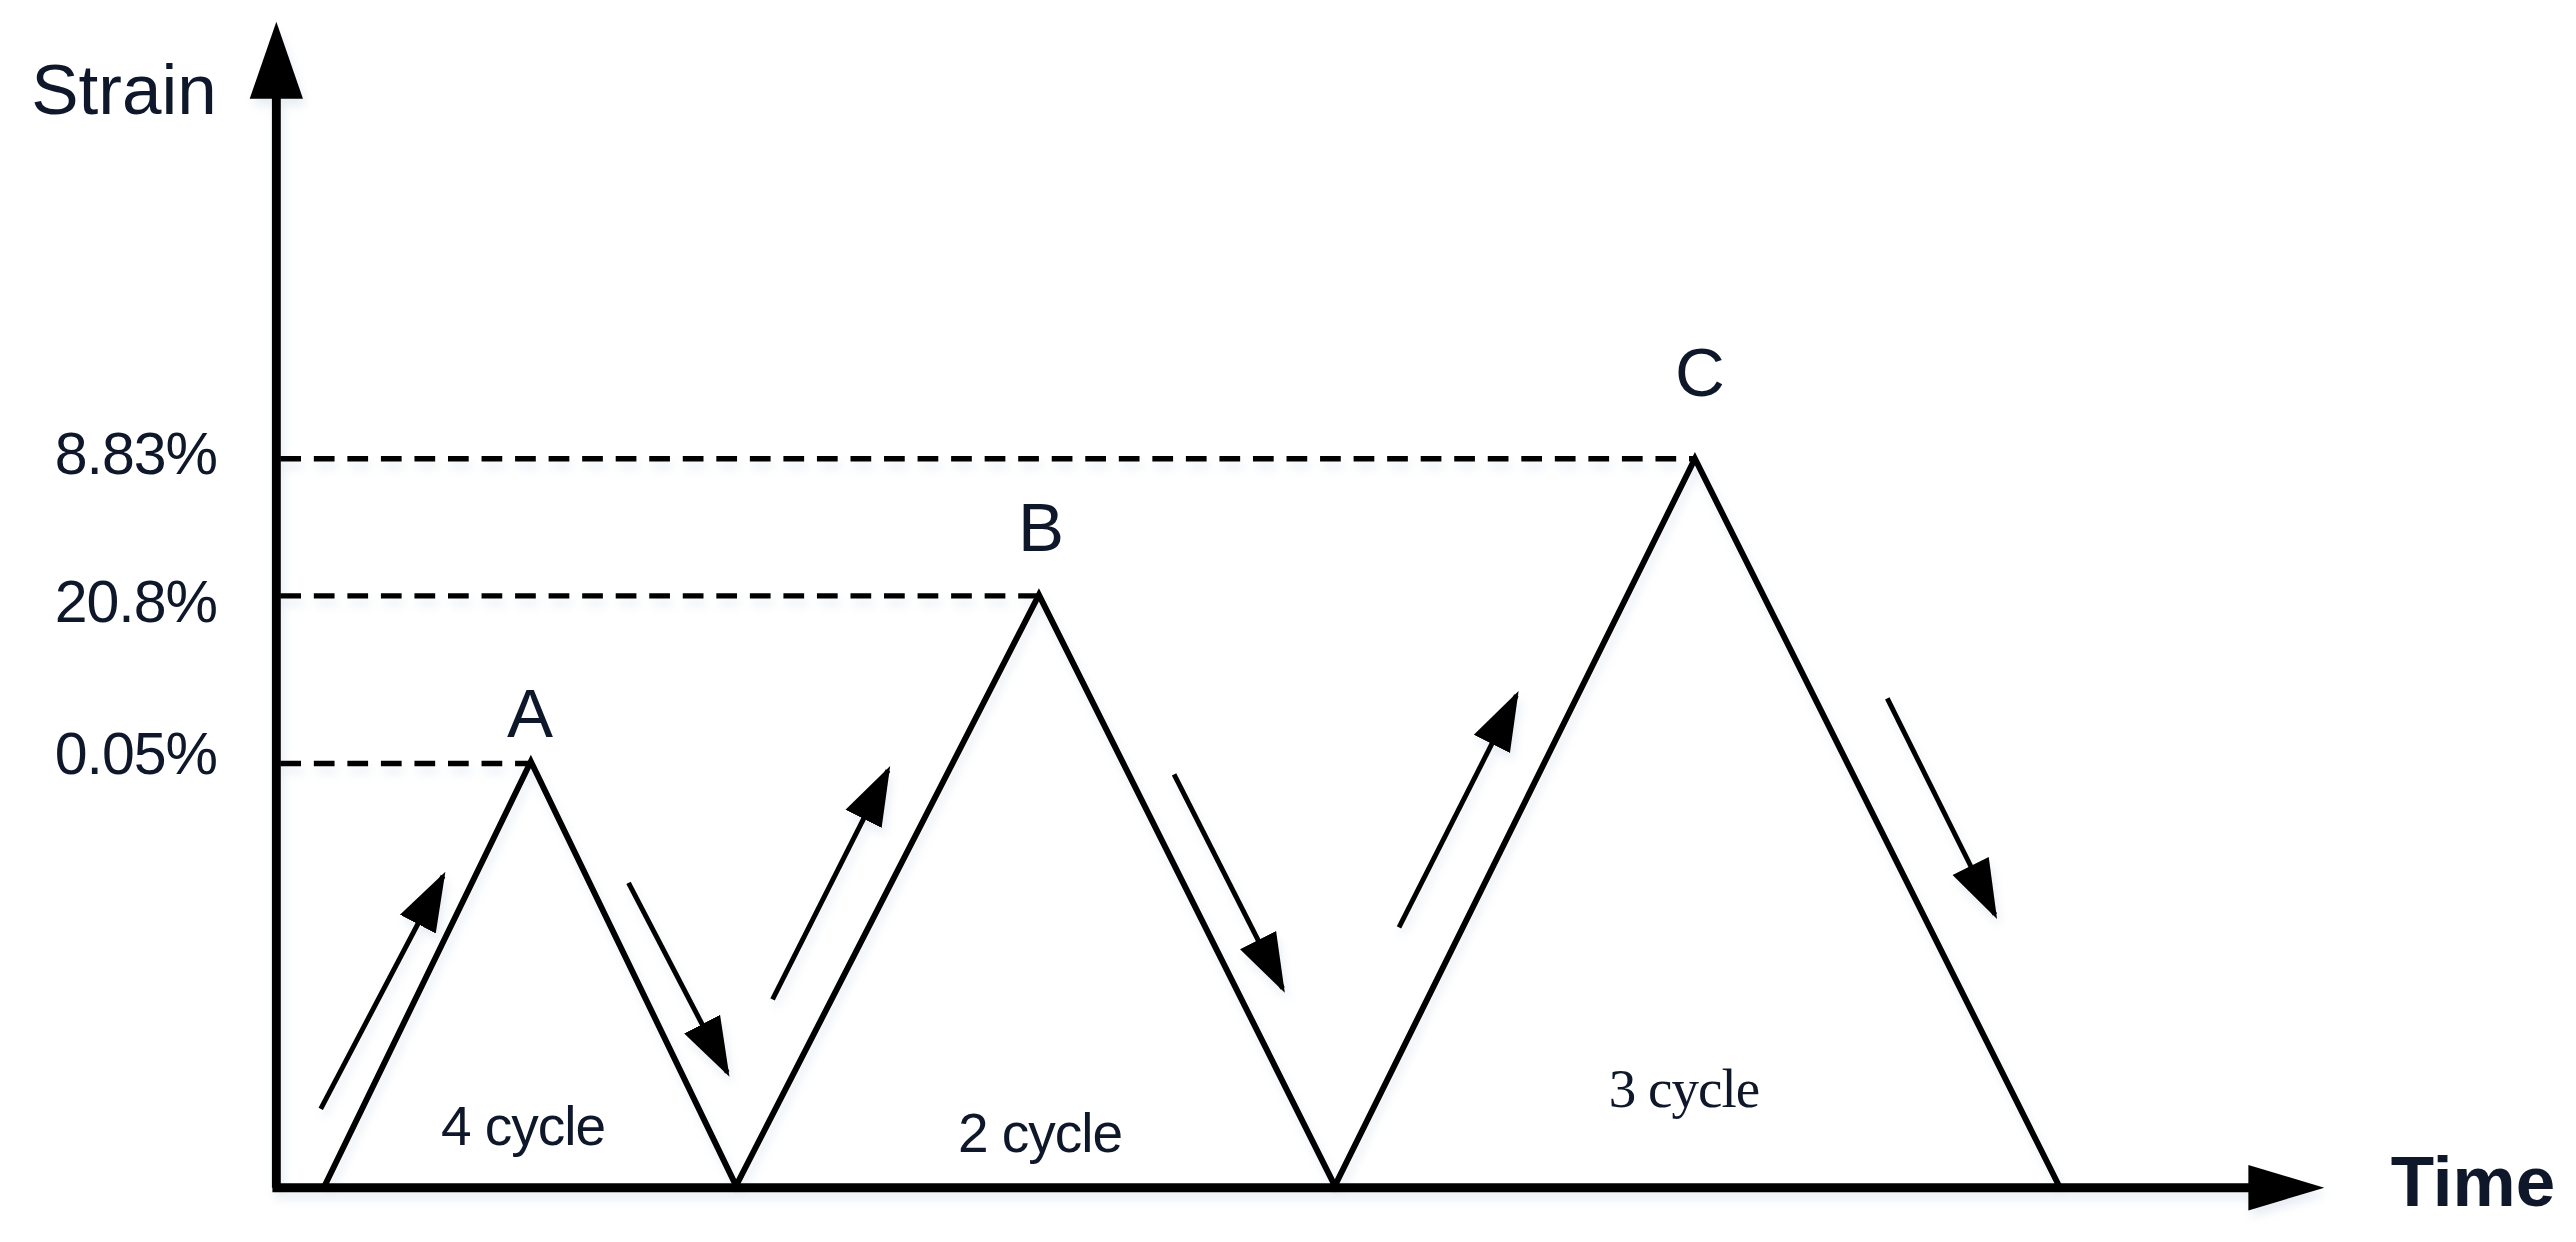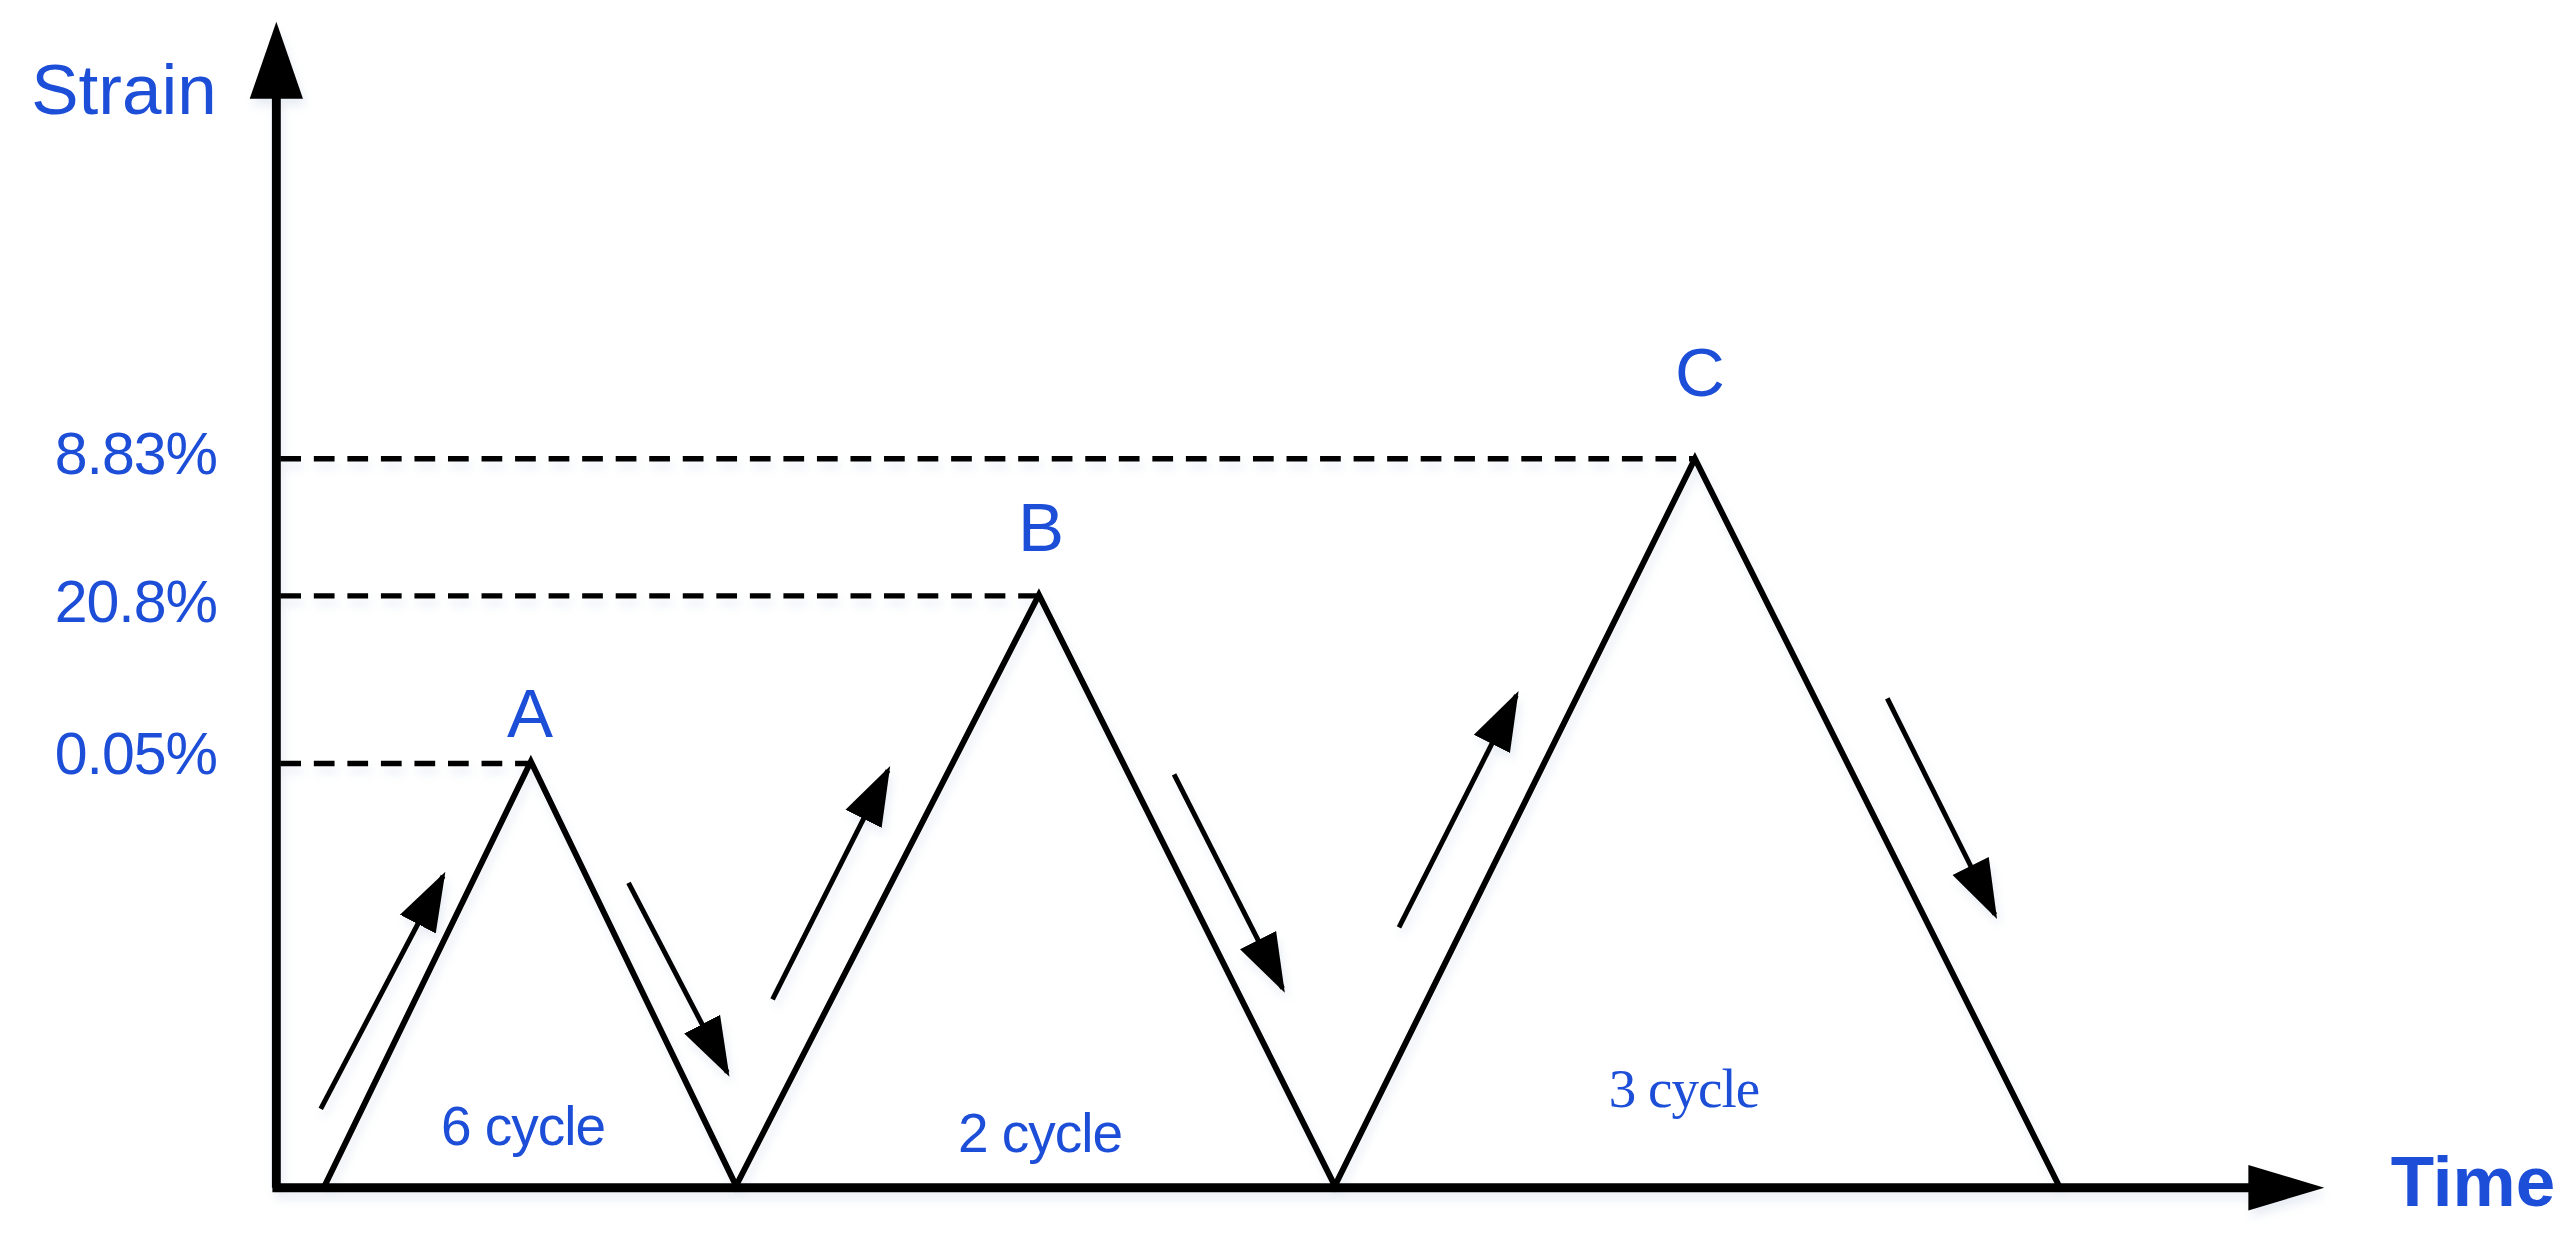--- a/index.html
+++ b/index.html
@@ -18,21 +18,21 @@
   }
   .stage svg.diagram {
     position: absolute;
     left: 0;
     top: 0;
     filter: drop-shadow(3px 7px 5px rgba(110, 140, 185, 0.16));
   }
   .lbl {
     position: absolute;
     white-space: nowrap;
-    color: #1d4ed8;
+    color: #0f172a;
     transform: translate(-50%, -50%);
     line-height: 1;
   }
   .lbl.axis-title { font-size: 71px; }
   .lbl.peak       { font-size: 69px; }
   .lbl.tick {
     font-size: 59px;
     transform: translate(-100%, -50%);
     letter-spacing: -1px;
   }
@@ -73,18 +73,18 @@
   <div class="lbl axis-title" style="left:2473px; top:1181px;font-weight:bold;">Time</div>
 
   <div class="lbl tick" style="left:217px; top:454px;">8.83%</div>
   <div class="lbl tick" style="left:217px; top:602px;">20.8%</div>
   <div class="lbl tick" style="left:217px; top:754px;">0.05%</div>
 
   <div class="lbl peak" style="left:530px; top:713px;">A</div>
   <div class="lbl peak" style="left:1041px; top:527px;">B</div>
   <div class="lbl peak" style="left:1700px; top:372px;">C</div>
 
-  <div class="lbl cycle" style="left:523px; top:1126px;">6 cycle</div>
+  <div class="lbl cycle" style="left:523px; top:1126px;">4 cycle</div>
   <div class="lbl cycle" style="left:1040px; top:1126px;margin-top:7px;">2 cycle</div>
   <div class="lbl cycle" style="left:1684px; top:1088px;font-family:Liberation Serif, serif;">3 cycle</div>
 
 </div>
 
 
 </body></html>

